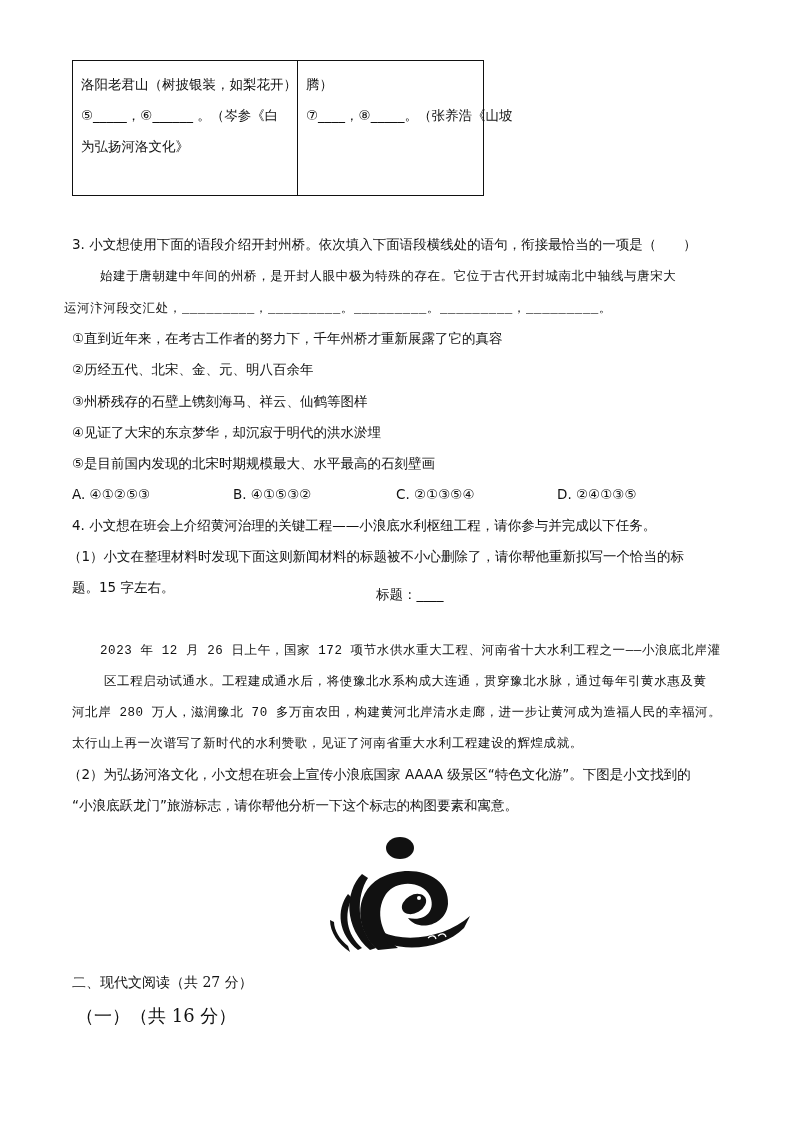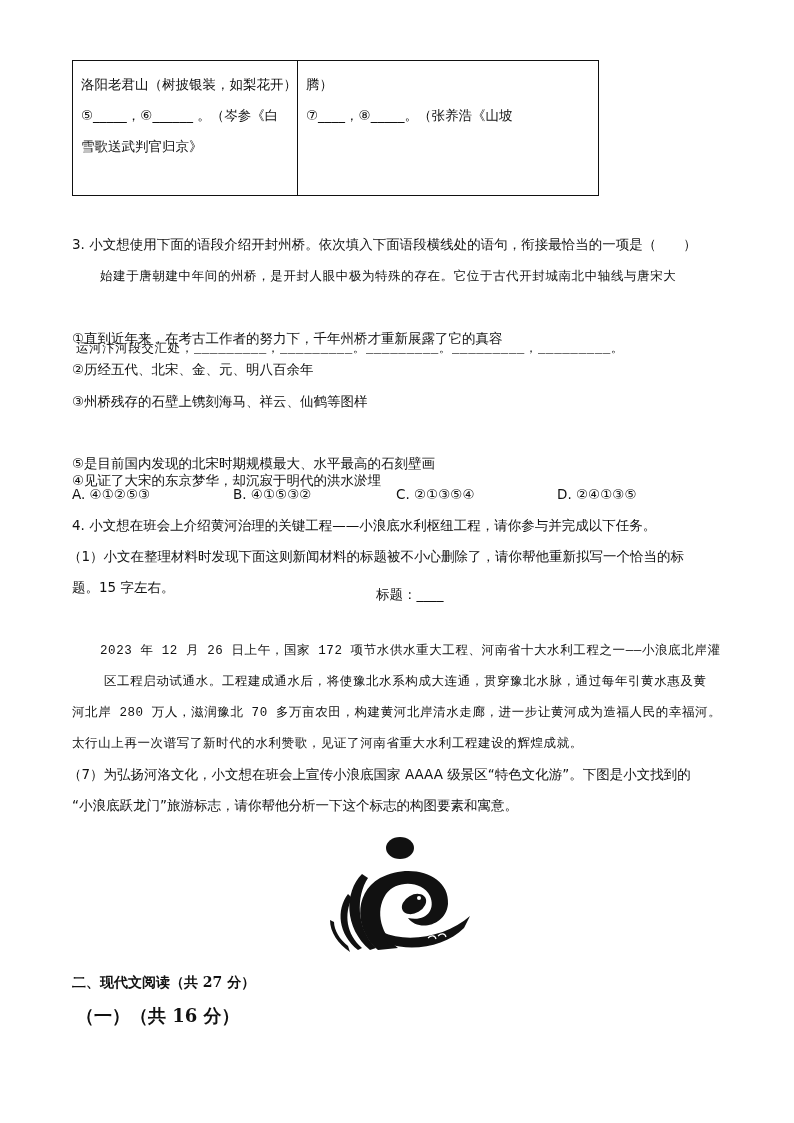--- a/index.html
+++ b/index.html
@@ -16,21 +16,21 @@
       color: #111111;
       font-size: 13.5px;
     }
     .abs { position: absolute; white-space: nowrap; }
 
     
     .poem-table {
       position: absolute;
       left: 72px;
       top: 60px;
-      width: 527px;
+      width: 412px;
       height: 136px;
       border: 1.5px solid #111;
       box-sizing: border-box;
       display: flex;
     }
     .poem-cell {
       box-sizing: border-box;
       padding: 8px 6px 0 8px;
       font-size: 13.5px;
       line-height: 31px;
@@ -38,72 +38,72 @@
     .poem-cell.left { width: 225px; border-right: 1.5px solid #111; }
     .poem-cell.right { flex: 1; }
     .poem-line { white-space: nowrap; display: block; height: 31px; }
 
     .q-line { font-size: 13.5px; }
     .kai {
       font-family: Liberation Mono, monospace;
       font-size: 12.5px;
       letter-spacing: 0.6px;
     }
-    .bold { font-weight: bold; }
+    .bold { font-weight: normal; }
 
     .logo {
       position: absolute;
       left: 318px;
       top: 832px;
       width: 156px;
       height: 126px;
     }
   </style>
 </head>
 <body>
 
 <div class="poem-table">
   <div class="poem-cell left">
     <span class="poem-line">洛阳老君山（树披银装，如梨花开）</span>
     <span class="poem-line">⑤_____，⑥______ 。（岑参《白</span>
-    <span class="poem-line">雪歌送武判官归京》</span>
+    <span class="poem-line">为弘扬河洛文化》</span>
   </div>
   <div class="poem-cell right">
     <span class="poem-line">腾）</span>
     <span class="poem-line">⑦____，⑧_____。（张养浩《山坡</span>
   </div>
 </div>
 
 <div class="abs q-line" style="left:72px; top:236px;">3. 小文想使用下面的语段介绍开封州桥。依次填入下面语段横线处的语句，衔接最恰当的一项是（　　）</div>
 <div class="abs kai" style="left:100px; top:268px;">始建于唐朝建中年间的州桥，是开封人眼中极为特殊的存在。它位于古代开封城南北中轴线与唐宋大</div>
-<div class="abs kai" style="left:76px; top:300px;margin-top:40px;">运河汴河段交汇处，_________，_________。_________。_________，_________。</div>
+<div class="abs kai" style="left:64px; top:300px;">运河汴河段交汇处，_________，_________。_________。_________，_________。</div>
 
 <div class="abs q-line" style="left:72px; top:330px;">①直到近年来，在考古工作者的努力下，千年州桥才重新展露了它的真容</div>
 <div class="abs q-line" style="left:72px; top:361px;">②历经五代、北宋、金、元、明八百余年</div>
 <div class="abs q-line" style="left:72px; top:393px;">③州桥残存的石壁上镌刻海马、祥云、仙鹤等图样</div>
-<div class="abs q-line" style="left:72px; top:424px;margin-top:48px;">④见证了大宋的东京梦华，却沉寂于明代的洪水淤埋</div>
+<div class="abs q-line" style="left:72px; top:424px;">④见证了大宋的东京梦华，却沉寂于明代的洪水淤埋</div>
 <div class="abs q-line" style="left:72px; top:455px;">⑤是目前国内发现的北宋时期规模最大、水平最高的石刻壁画</div>
 
 <div class="abs q-line" style="left:72px; top:486px;">A. ④①②⑤③</div>
 <div class="abs q-line" style="left:233px; top:486px;">B. ④①⑤③②</div>
 <div class="abs q-line" style="left:396px; top:486px;">C. ②①③⑤④</div>
 <div class="abs q-line" style="left:557px; top:486px;">D. ②④①③⑤</div>
 
 <div class="abs q-line" style="left:72px; top:517px;">4. 小文想在班会上介绍黄河治理的关键工程——小浪底水利枢纽工程，请你参与并完成以下任务。</div>
 <div class="abs q-line" style="left:68px; top:548px;">（1）小文在整理材料时发现下面这则新闻材料的标题被不小心删除了，请你帮他重新拟写一个恰当的标</div>
 <div class="abs q-line" style="left:72px; top:579px;">题。15 字左右。</div>
 
 <div class="abs q-line" style="left:376px; top:586px;">标题：____</div>
 
 <div class="abs kai" style="left:100px; top:642px;">2023 年 12 月 26 日上午，国家 172 项节水供水重大工程、河南省十大水利工程之一——小浪底北岸灌</div>
 <div class="abs kai" style="left:72px; top:673px;padding-left:32px;">区工程启动试通水。工程建成通水后，将使豫北水系构成大连通，贯穿豫北水脉，通过每年引黄水惠及黄</div>
 <div class="abs kai" style="left:72px; top:704px;">河北岸 280 万人，滋润豫北 70 多万亩农田，构建黄河北岸清水走廊，进一步让黄河成为造福人民的幸福河。</div>
 <div class="abs kai" style="left:72px; top:735px;">太行山上再一次谱写了新时代的水利赞歌，见证了河南省重大水利工程建设的辉煌成就。</div>
 
-<div class="abs q-line" style="left:68px; top:766px;">（7）为弘扬河洛文化，小文想在班会上宣传小浪底国家 AAAA 级景区“特色文化游”。下图是小文找到的</div>
+<div class="abs q-line" style="left:68px; top:766px;">（2）为弘扬河洛文化，小文想在班会上宣传小浪底国家 AAAA 级景区“特色文化游”。下图是小文找到的</div>
 <div class="abs q-line" style="left:72px; top:797px;">“小浪底跃龙门”旅游标志，请你帮他分析一下这个标志的构图要素和寓意。</div>
 
 <div class="logo">
   <svg width="156" height="126" viewBox="0 0 156 126">
 
     <ellipse cx="82" cy="16" rx="14" ry="11" fill="#111"></ellipse>
 
     <path d="M60 118 C 38 100, 34 62, 62 46 C 92 30, 132 42, 130 72 C 128 94, 100 100, 90 86 C 108 90, 118 78, 112 64 C 104 48, 78 48, 68 62 C 56 80, 64 104, 80 116 Z" fill="#111"></path>
 
     <ellipse cx="96" cy="72" rx="13" ry="9" fill="#111" transform="rotate(-30 96 72)"></ellipse>

